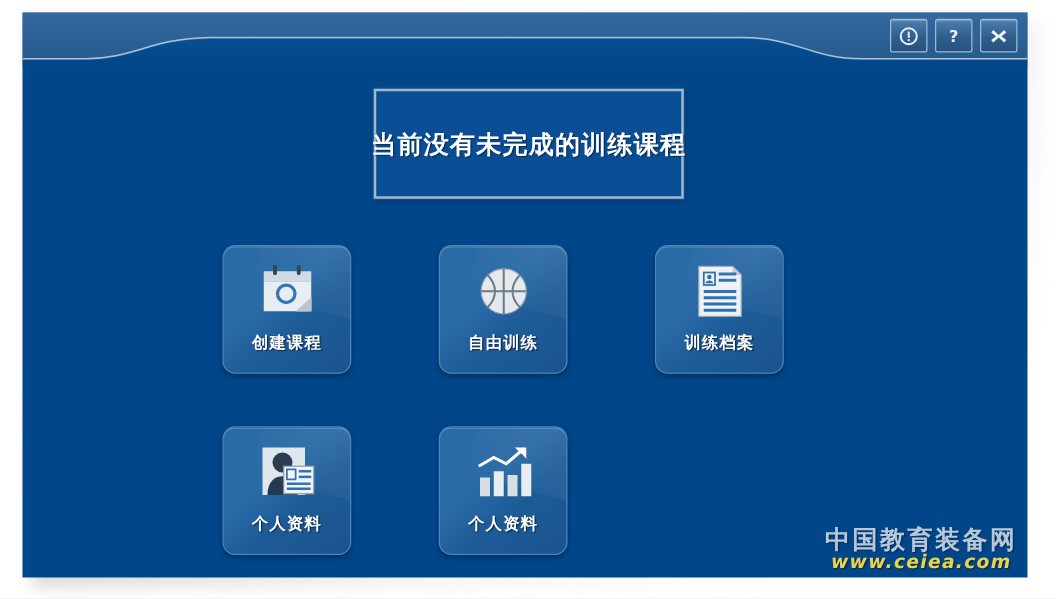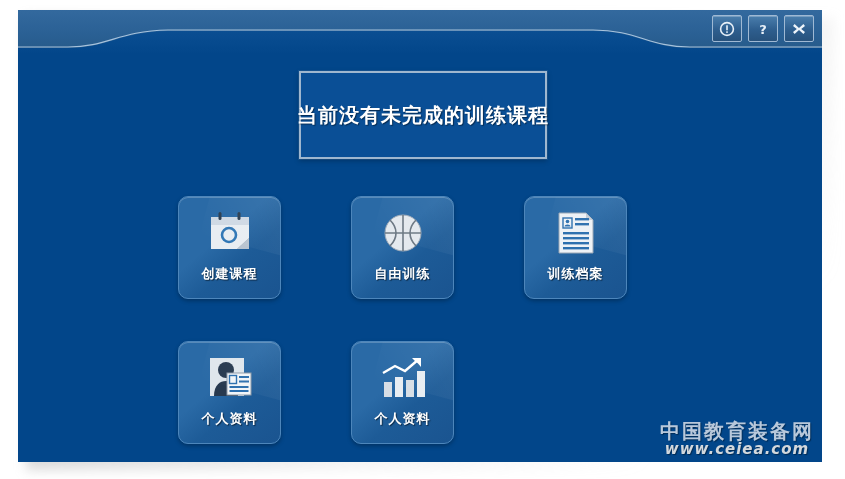--- a/index.html
+++ b/index.html
@@ -170,21 +170,21 @@
   .wm-cn {
     color: #c8d4e2;
     font-size: 20px;
     font-family: "DejaVu Serif", "Liberation Serif", serif;
     font-weight: bold;
     letter-spacing: 2px;
     text-shadow: 1px 1px 1px rgba(0,0,0,0.4);
     line-height: 1.05;
   }
   .wm-url {
-    color: #e5e5e5;
+    color: #fde047;
     font-size: 15px;
     font-weight: bold;
     font-style: italic;
     letter-spacing: 1px;
     text-shadow: 1px 1px 1px rgba(0,0,0,0.45);
     line-height: 1.05;
   }
 </style>
 </head>
 <body>

